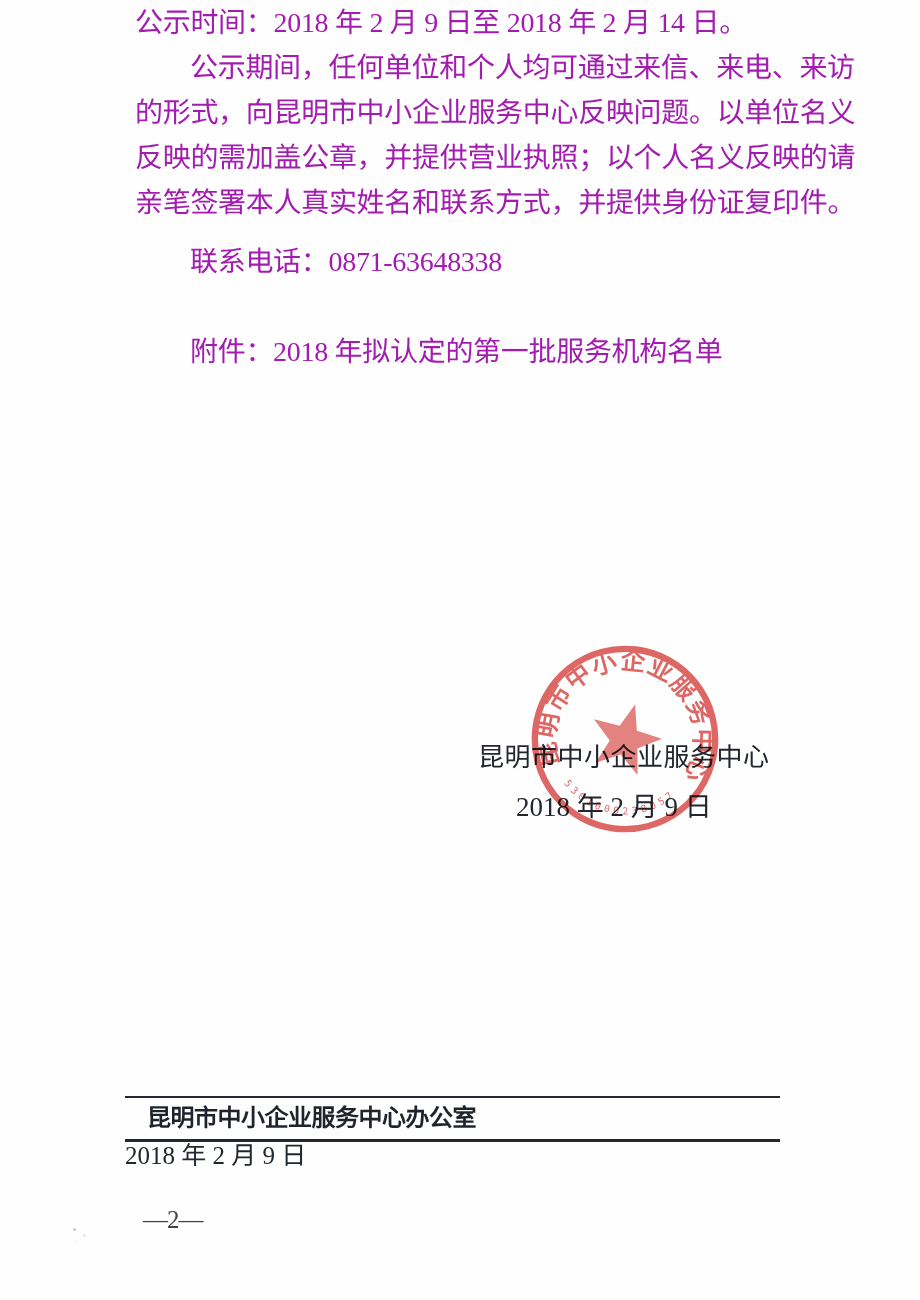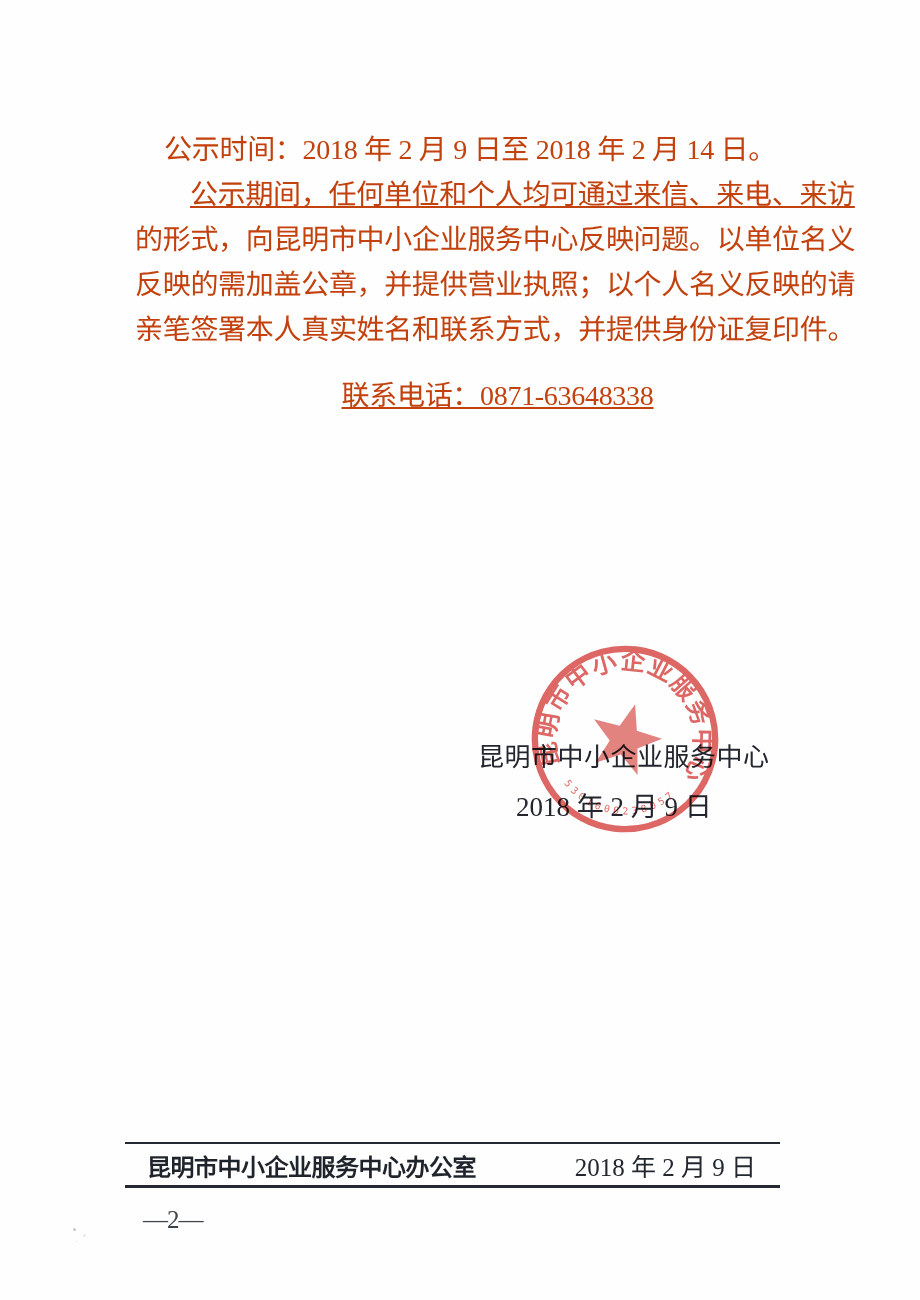--- a/index.html
+++ b/index.html
@@ -9,30 +9,28 @@
     margin:0 auto;
     background:#fefefe;
     overflow:hidden;
     font-family:"Liberation Serif","DejaVu Serif",serif;
     color:#2d313b;
   }
   
   .doc-body{
     position:absolute;
     left:135px;top:0;width:670px;
-    padding-top:127px;
     font-size:28px;
     line-height:45px;
     letter-spacing:-0.3px;
-    color:#c2410c;
-    text-align:center;
+    color:#a21caf;
   }
   .doc-line{white-space:nowrap;}
-  .indent{padding-left:55px;text-decoration:underline;}
-  .contact-block{margin-top:21px;}
+  .indent{padding-left:55px;}
+  .contact-block{margin-top:14px;}
   .attachment-line{margin-top:45px;}
 
   
   .seal{
     position:absolute;
     left:527px;top:641px;
     width:196px;height:196px;
     transform:rotate(7deg);
     opacity:0.88;
   }
@@ -53,29 +51,29 @@
     left:516px;top:785px;
     font-size:27px;
     white-space:nowrap;
     color:#23262e;
     mix-blend-mode:multiply;
   }
 
   
   .footer{
     position:absolute;
-    left:125px;top:1142px;
+    left:125px;top:1096px;
     width:655px;height:46px;
     border-top:2px solid #242830;
     border-bottom:3px solid #242830;
     display:flex;
     justify-content:space-between;
-    align-items:flex-end;
     padding:0;
     box-sizing:border-box;
+    flex-direction:column;
   }
   .footer-office{
     font-size:24px;
     font-weight:bold;
     letter-spacing:-0.5px;
     padding:0 0 2px 22px;
     white-space:nowrap;
     color:#1f232b;
   }
   .footer-date{
@@ -110,20 +108,21 @@
     <div class="doc-line">公示时间：2018 年 2 月 9 日至 2018 年 2 月 14 日。</div>
     <div class="doc-line indent">公示期间，任何单位和个人均可通过来信、来电、来访</div>
     <div class="doc-line">的形式，向昆明市中小企业服务中心反映问题。以单位名义</div>
     <div class="doc-line">反映的需加盖公章，并提供营业执照；以个人名义反映的请</div>
     <div class="doc-line">亲笔签署本人真实姓名和联系方式，并提供身份证复印件。</div>
 
     <div class="contact-block">
       <div class="doc-line indent">联系电话：0871-63648338</div>
     </div>
 
+    <div class="doc-line indent attachment-line">附件：2018 年拟认定的第一批服务机构名单</div>
   </div>
 
   <div class="seal">
     <svg viewBox="0 0 200 200" xmlns="http://www.w3.org/2000/svg">
       <defs>
         <path id="arcTop" d="M 38.5,135.5 A 71,71 0 1 1 161.5,135.5" fill="none"></path>
         <path id="arcBottom" d="M 41,149.5 A 77,77 0 0 0 159,149.5" fill="none"></path>
       </defs>
       <circle cx="100" cy="100" r="92" fill="none" stroke="#d9534f" stroke-width="6.5"></circle>
       <polygon points="100,63 109.1,88.5 136.1,89.3 114.7,105.8 122.3,131.7 100,116.5 77.7,131.7 85.3,105.8 63.9,89.3 90.9,88.5" transform="rotate(9 100 101)" fill="#d9534f" fill-opacity="0.82"></polygon>

